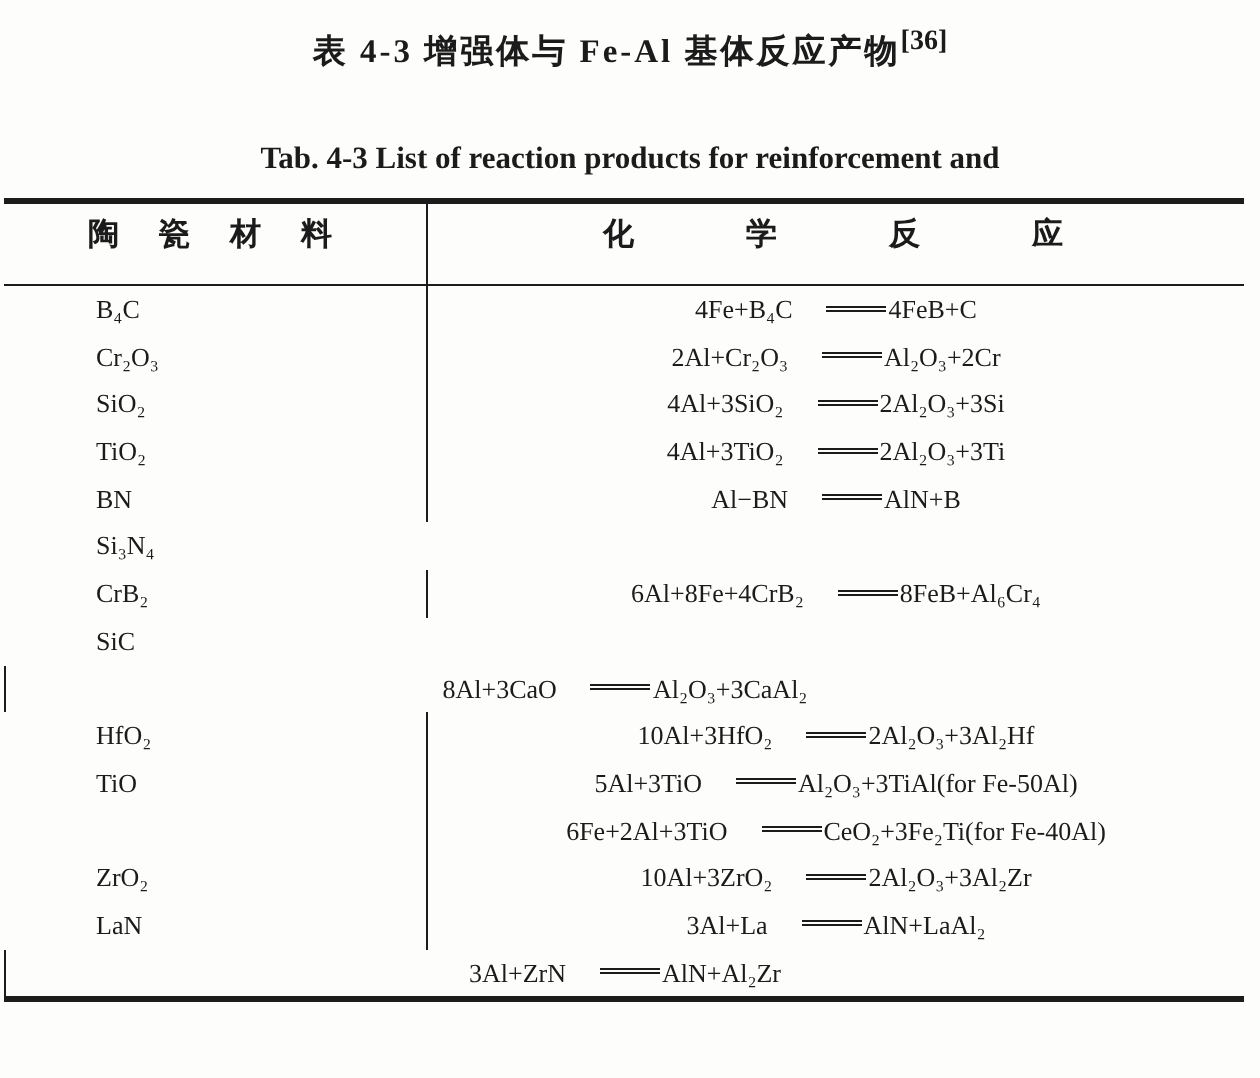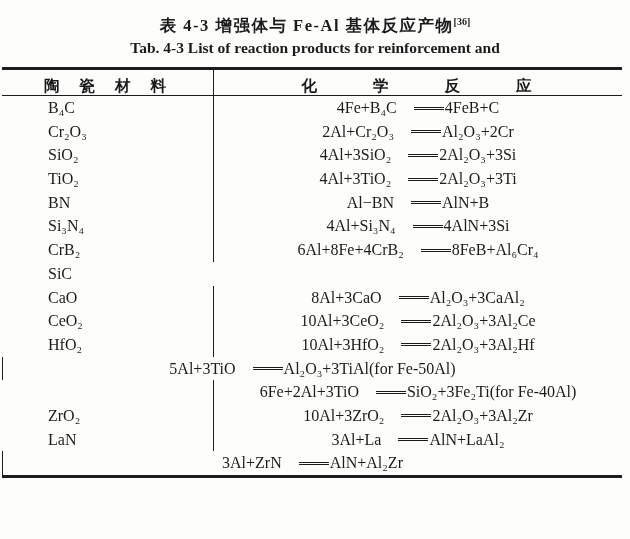--- a/index.html
+++ b/index.html
@@ -20,42 +20,42 @@
     font-weight: bold;
     letter-spacing: 1.5px;
     line-height: 22px;
   }
   .title-en {
     text-align: center;
     font-size: 15.5px;
     font-weight: bold;
     line-height: 21px;
   }
-  .title-en.l1 { margin-top: 0; }
+  .title-en.l1 { margin-top: 32px; }
   .title-en.l2 { margin-top: 7px; }
   sup.cite {
-    font-size: 10px;
+    font-size: 14px;
     letter-spacing: 0;
     vertical-align: super;
     line-height: 0;
   }
 
   .rtable {
     margin: 9px 8px 0 2px;
     border-top: 3px solid #1c1c1c;
     border-bottom: 3px solid #1c1c1c;
   }
   .row { display: flex; }
   .hrow {
-    height: 26px;
+    height: 41px;
     border-bottom: 1.5px solid #1c1c1c;
     font-size: 15.5px;
     font-weight: bold;
   }
-  .brow { height: 23.7px; font-size: 16px; }
+  .brow { height: 23.7px; font-size: 13px; }
 
   .cell-mat {
     width: 211px;
     padding-left: 46px;
     line-height: 23.7px;
     flex: none;
   }
   .hrow .cell-mat {
     letter-spacing: 20px;
     padding-left: 42px;
@@ -122,54 +122,49 @@
     <div class="cell-rxn"><span class="lhs">4Al+3TiO₂</span><span class="eq"></span><span class="rhs">2Al₂O₃+3Ti</span></div>
   </div>
 
   <div class="row brow">
     <div class="cell-mat">BN</div>
     <div class="cell-rxn"><span class="lhs">Al−BN</span><span class="eq"></span><span class="rhs">AlN+B</span></div>
   </div>
 
   <div class="row brow">
     <div class="cell-mat">Si₃N₄</div>
-    <div class="cell-rxn"><span class="lhs">4Al+Si₃N₄</span><span class="eq"></span><span class="rhs">4AlN+3Si</span></div>
   </div>
 
   <div class="row brow">
     <div class="cell-mat">CrB₂</div>
     <div class="cell-rxn"><span class="lhs">6Al+8Fe+4CrB₂</span><span class="eq"></span><span class="rhs">8FeB+Al₆Cr₄</span></div>
   </div>
 
   <div class="row brow">
     <div class="cell-mat">SiC</div>
   </div>
 
   <div class="row brow">
-    <div class="cell-mat">CaO</div>
     <div class="cell-rxn"><span class="lhs">8Al+3CaO</span><span class="eq"></span><span class="rhs">Al₂O₃+3CaAl₂</span></div>
   </div>
 
-  <div class="row brow">
-    <div class="cell-mat">CeO₂</div>
-    <div class="cell-rxn"><span class="lhs">10Al+3CeO₂</span><span class="eq"></span><span class="rhs">2Al₂O₃+3Al₂Ce</span></div>
-  </div>
 
   <div class="row brow">
     <div class="cell-mat">HfO₂</div>
     <div class="cell-rxn"><span class="lhs">10Al+3HfO₂</span><span class="eq"></span><span class="rhs">2Al₂O₃+3Al₂Hf</span></div>
   </div>
 
   <div class="row brow">
+    <div class="cell-mat">TiO</div>
     <div class="cell-rxn"><span class="lhs">5Al+3TiO</span><span class="eq"></span><span class="rhs">Al₂O₃+3TiAl(for Fe-50Al)</span></div>
   </div>
 
   <div class="row brow">
     <div class="cell-mat"></div>
-    <div class="cell-rxn"><span class="lhs">6Fe+2Al+3TiO</span><span class="eq"></span><span class="rhs">SiO₂+3Fe₂Ti(for Fe-40Al)</span></div>
+    <div class="cell-rxn"><span class="lhs">6Fe+2Al+3TiO</span><span class="eq"></span><span class="rhs">CeO₂+3Fe₂Ti(for Fe-40Al)</span></div>
   </div>
 
   <div class="row brow">
     <div class="cell-mat">ZrO₂</div>
     <div class="cell-rxn"><span class="lhs">10Al+3ZrO₂</span><span class="eq"></span><span class="rhs">2Al₂O₃+3Al₂Zr</span></div>
   </div>
 
   <div class="row brow">
     <div class="cell-mat">LaN</div>
     <div class="cell-rxn"><span class="lhs">3Al+La</span><span class="eq"></span><span class="rhs">AlN+LaAl₂</span></div>

